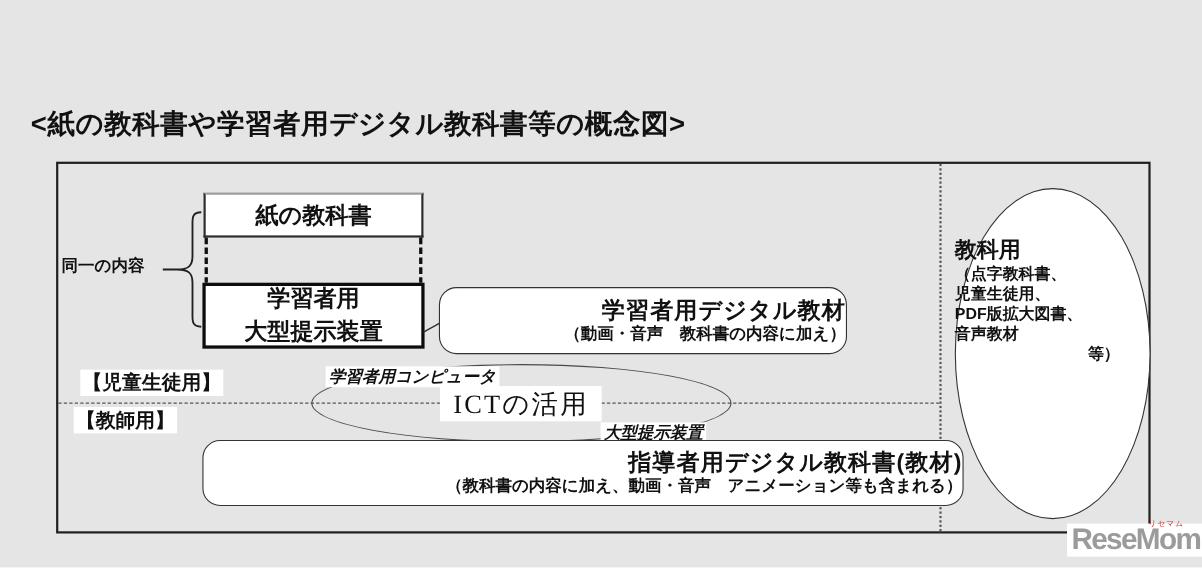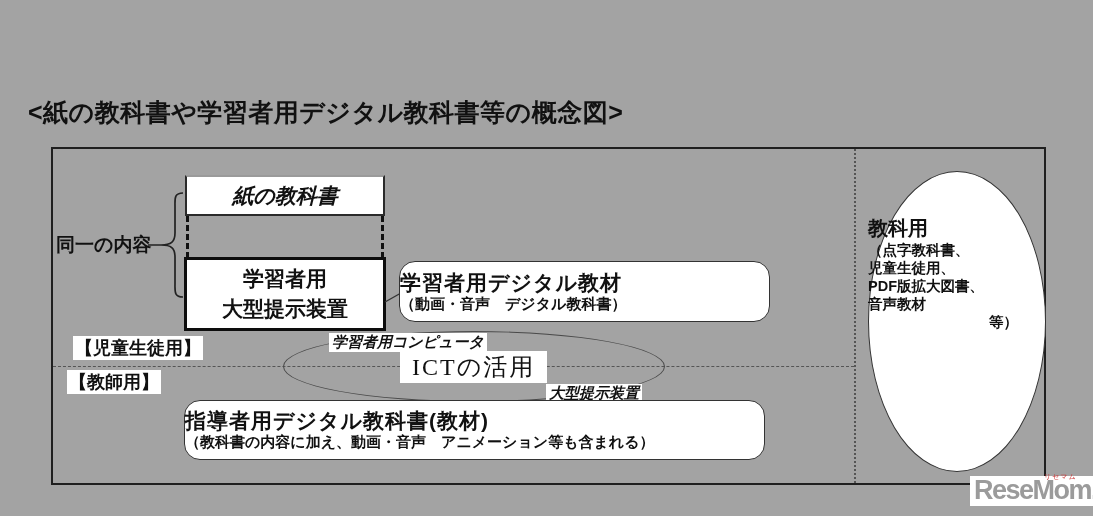--- a/index.html
+++ b/index.html
@@ -1,42 +1,42 @@
 <!DOCTYPE html>
 <html><head>
 <meta charset="utf-8">
 <style>
   * { margin:0; padding:0; box-sizing:border-box; }
   html,body { width:1093px; height:516px; background:#fff; overflow:hidden;
               font-family:"Liberation Sans","DejaVu Sans",sans-serif; color:#111; }
-  .stage { position:relative; width:1093px; height:516px; background:#a3a3a3; }
+  .stage { position:relative; width:1093px; height:516px; background:#e5e5e5; }
 
   .title { position:absolute; left:28px; top:96px; font-size:25px; font-weight:600; letter-spacing:.5px; }
 
   .outer-box { position:absolute; left:51px; top:147px; width:995px; height:338px; border:2px solid #1f1f1f; background:transparent; }
   .v-dotted { position:absolute; left:854px; top:149px; height:334px; width:0; border-left:2px dotted #555; }
   .h-dashed { position:absolute; left:53px; top:366px; width:801px; height:0; border-top:1px dashed #555; }
 
-  .paper-box { position:absolute; left:185px; top:175px; width:200px; height:41px; border:2px solid #2b2b2b; border-top-color:#9a9a9a; display:flex; align-items:center; justify-content:center; font-size:21px; font-weight:bold; background:#fff;font-style:italic; }
+  .paper-box { position:absolute; left:185px; top:175px; width:200px; height:41px; border:2px solid #2b2b2b; border-top-color:#9a9a9a; display:flex; align-items:center; justify-content:center; font-size:21px; font-weight:bold; background:#fff; }
   .dash-connector { position:absolute; left:186px; top:216px; width:198px; height:42px; border-left:3px dashed #111; border-right:3px dashed #111; }
-  .digital-box { position:absolute; left:184px; top:257px; width:202px; height:74px; border:3px solid #0d0d0d; display:flex; flex-direction:column; align-items:center; justify-content:center; font-size:21px; font-weight:bold; line-height:1.45; background:#fff; text-align:center; }
+  .digital-box { position:absolute; left:184px; top:257px; width:202px; height:60px; border:3px solid #0d0d0d; display:flex; flex-direction:column; align-items:center; justify-content:center; font-size:21px; font-weight:bold; line-height:1.45; background:#fff; text-align:center; }
 
   .brace-svg { position:absolute; left:144px; top:190px; }
-  .same-content { position:absolute; left:56px; top:232px; font-size:19px; font-weight:bold; }
+  .same-content { position:absolute; left:56px; top:232px; font-size:15px; font-weight:bold; }
 
-  .bubble { position:absolute; border:1.6px solid #333; border-radius:16px; background:#fff; display:flex; flex-direction:column; align-items:flex-start; justify-content:center; text-align:center; }
+  .bubble { position:absolute; border:1.6px solid #333; border-radius:16px; background:#fff; display:flex; flex-direction:column; align-items:flex-end; justify-content:center; text-align:center; }
   .bubble-top { left:399px; top:261px; width:371px; height:61px; }
-  .bubble-bottom { left:184px; top:400px; width:581px; height:60px; }
+  .bubble-bottom { left:184px; top:400px; width:692px; height:60px; }
   .bubble .b-title { font-size:21px; font-weight:bold; line-height:1.2; letter-spacing:1px; }
   .bubble .b-sub { font-size:15px; font-weight:600; line-height:1.25; }
   .tail-svg { position:absolute; left:383px; top:287px; }
 
   .ict-ellipse { position:absolute; left:283px; top:331px; width:382px; height:71px; border:1.4px solid #4a4a4a; border-radius:50%; background:transparent; }
   .lbl-italic { position:absolute; font-family:"Liberation Serif","DejaVu Serif",serif; font-style:italic; font-weight:600; font-size:15px; background:#fff; padding:0 3px; }
-  .lbl-computer { left:296px; top:333px;margin-left:33px; }
+  .lbl-computer { left:296px; top:333px; }
   .lbl-display { left:546px; top:384px; }
   .lbl-ict { position:absolute; left:400px; top:351px; font-family:Liberation Serif, serif; font-size:24px; background:#fff; padding:0 12px; letter-spacing:2px; }
 
   .sec-label { position:absolute; font-size:18px; font-weight:600; background:#fff; padding:0 2px; }
   .sec-students { left:47px; top:336px;margin-left:26px; }
   .sec-teachers { left:67px; top:370px;font-family:Liberation Serif, serif; }
 
   .right-ellipse { position:absolute; left:868px; top:171px; width:178px; height:301px; border:1.4px solid #333; border-radius:50%; background:#fff; }
   .re-text { position:absolute; left:868px; top:214px; width:178px; display:flex; flex-direction:column; align-items:flex-start; }
   .re-title { font-size:20px; font-weight:bold; line-height:1.4; }
@@ -70,21 +70,21 @@
   <div class="digital-box">
     <span>学習者用</span>
     <span>大型提示装置</span>
   </div>
 
   <svg class="tail-svg" width="20" height="18" viewBox="0 0 20 18">
     <line x1="2" y1="15" x2="18" y2="6" stroke="#333" stroke-width="1.4"></line>
   </svg>
   <div class="bubble bubble-top">
     <div class="b-title">学習者用デジタル教材</div>
-    <div class="b-sub">（動画・音声　デジタル教科書）</div>
+    <div class="b-sub">（動画・音声　教科書の内容に加え）</div>
   </div>
 
   <div class="ict-ellipse"></div>
   <div class="lbl-italic lbl-computer">学習者用コンピュータ</div>
   <div class="lbl-ict">ICTの活用</div>
   <div class="lbl-italic lbl-display">大型提示装置</div>
 
   <div class="sec-label sec-students">【児童生徒用】</div>
   <div class="sec-label sec-teachers">【教師用】</div>
 

